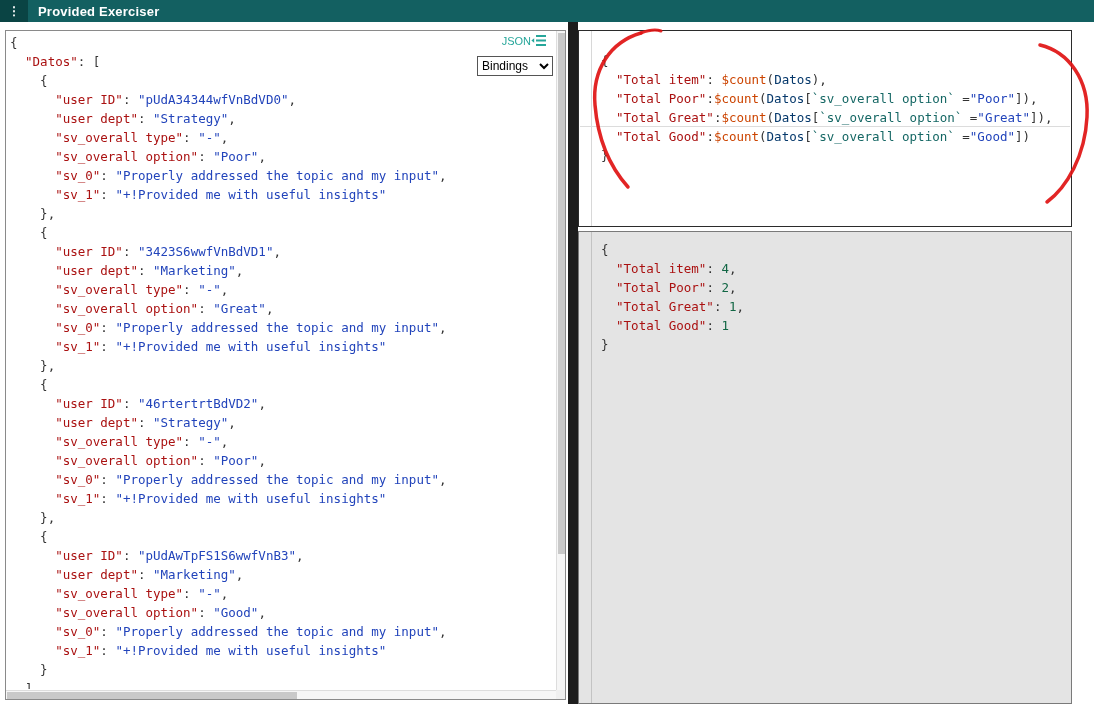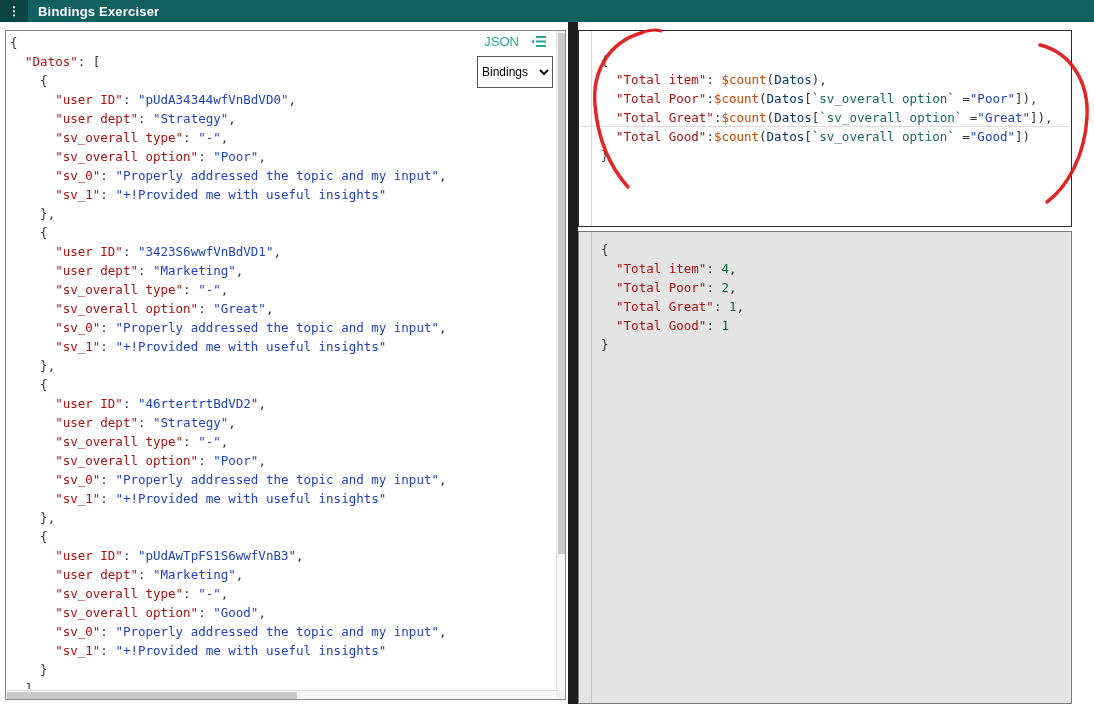--- a/index.html
+++ b/index.html
@@ -25,24 +25,24 @@
   .code{position:absolute;white-space:pre;font-family:"DejaVu Sans Mono",monospace;
         font-size:12.5px;line-height:19px;color:var(--pl);overflow:hidden;}
   .tk-pl{color:var(--pl);} .tk-key{color:var(--key);} .tk-str{color:var(--str);}
   .tk-num{color:var(--num);} .tk-fn{color:var(--fn);text-align:right;} .tk-var{color:var(--var);}
   .tk-name{color:var(--name);}
 
   
   .panel-left{position:absolute;left:5px;top:30px;width:561px;height:670px;background:#fff;
               border:1px solid #8a8a8a;box-sizing:border-box;}
   .panel-left .code{left:4px;top:2px;right:10px;bottom:10px;}
-  .json-label{position:absolute;top:3px;right:16px;display:flex;gap:12px;align-items:center;
-              color:var(--accent);font-size:13px;cursor:pointer;background:#fff;padding:0 2px;z-index:3;}
+  .json-label{position:absolute;top:3px;right:16px;display:flex;gap:0;align-items:center;
+              color:var(--accent);font-size:11px;cursor:pointer;background:#fff;padding:0 2px;z-index:3;}
   .bindings{position:absolute;top:25px;right:12px;z-index:3;}
-  .bindings select{font-size:12px;height:32px;border:1px solid #555;background:#fff;
+  .bindings select{font-size:12px;height:20px;border:1px solid #555;background:#fff;
                    font-family:"Liberation Sans",sans-serif;width:76px;}
   .vscroll{position:absolute;top:0;right:0;bottom:9px;width:9px;background:#f6f6f6;
            border-left:1px solid #ddd;box-sizing:border-box;z-index:2;}
   .vthumb{position:absolute;left:1px;top:2px;width:7px;height:79%;background:#c9c9c9;}
   .hscroll{position:absolute;left:0;right:9px;bottom:0;height:9px;background:#f6f6f6;
            border-top:1px solid #ddd;box-sizing:border-box;z-index:2;}
   .hthumb{position:absolute;left:1px;top:1px;height:7px;width:290px;background:#c9c9c9;}
   .scroll-corner{position:absolute;right:0;bottom:0;width:9px;height:9px;background:#efefef;z-index:2;}
 
   
@@ -63,21 +63,21 @@
 </style>
 </head>
 <body>
 
 <div id="page">
 
   <div class="header">
     <div class="logo">
       <span>⋮</span>
     </div>
-    <div class="title">Bindings Exerciser</div>
+    <div class="title">Provided Exerciser</div>
   </div>
 
   <div class="divider"></div>
 
   <div class="panel-left">
     <div class="code"><div><span class="tk-pl">{</span></div><div><span class="tk-pl">  </span><span class="tk-key">"Datos"</span><span class="tk-pl">: [</span></div><div><span class="tk-pl">    {</span></div><div><span class="tk-pl">      </span><span class="tk-key">"user ID"</span><span class="tk-pl">: </span><span class="tk-str">"pUdA34344wfVnBdVD0"</span><span class="tk-pl">,</span></div><div><span class="tk-pl">      </span><span class="tk-key">"user dept"</span><span class="tk-pl">: </span><span class="tk-str">"Strategy"</span><span class="tk-pl">,</span></div><div><span class="tk-pl">      </span><span class="tk-key">"sv_overall type"</span><span class="tk-pl">: </span><span class="tk-str">"-"</span><span class="tk-pl">,</span></div><div><span class="tk-pl">      </span><span class="tk-key">"sv_overall option"</span><span class="tk-pl">: </span><span class="tk-str">"Poor"</span><span class="tk-pl">,</span></div><div><span class="tk-pl">      </span><span class="tk-key">"sv_0"</span><span class="tk-pl">: </span><span class="tk-str">"Properly addressed the topic and my input"</span><span class="tk-pl">,</span></div><div><span class="tk-pl">      </span><span class="tk-key">"sv_1"</span><span class="tk-pl">: </span><span class="tk-str">"+!Provided me with useful insights"</span></div><div><span class="tk-pl">    },</span></div><div><span class="tk-pl">    {</span></div><div><span class="tk-pl">      </span><span class="tk-key">"user ID"</span><span class="tk-pl">: </span><span class="tk-str">"3423S6wwfVnBdVD1"</span><span class="tk-pl">,</span></div><div><span class="tk-pl">      </span><span class="tk-key">"user dept"</span><span class="tk-pl">: </span><span class="tk-str">"Marketing"</span><span class="tk-pl">,</span></div><div><span class="tk-pl">      </span><span class="tk-key">"sv_overall type"</span><span class="tk-pl">: </span><span class="tk-str">"-"</span><span class="tk-pl">,</span></div><div><span class="tk-pl">      </span><span class="tk-key">"sv_overall option"</span><span class="tk-pl">: </span><span class="tk-str">"Great"</span><span class="tk-pl">,</span></div><div><span class="tk-pl">      </span><span class="tk-key">"sv_0"</span><span class="tk-pl">: </span><span class="tk-str">"Properly addressed the topic and my input"</span><span class="tk-pl">,</span></div><div><span class="tk-pl">      </span><span class="tk-key">"sv_1"</span><span class="tk-pl">: </span><span class="tk-str">"+!Provided me with useful insights"</span></div><div><span class="tk-pl">    },</span></div><div><span class="tk-pl">    {</span></div><div><span class="tk-pl">      </span><span class="tk-key">"user ID"</span><span class="tk-pl">: </span><span class="tk-str">"46rtertrtBdVD2"</span><span class="tk-pl">,</span></div><div><span class="tk-pl">      </span><span class="tk-key">"user dept"</span><span class="tk-pl">: </span><span class="tk-str">"Strategy"</span><span class="tk-pl">,</span></div><div><span class="tk-pl">      </span><span class="tk-key">"sv_overall type"</span><span class="tk-pl">: </span><span class="tk-str">"-"</span><span class="tk-pl">,</span></div><div><span class="tk-pl">      </span><span class="tk-key">"sv_overall option"</span><span class="tk-pl">: </span><span class="tk-str">"Poor"</span><span class="tk-pl">,</span></div><div><span class="tk-pl">      </span><span class="tk-key">"sv_0"</span><span class="tk-pl">: </span><span class="tk-str">"Properly addressed the topic and my input"</span><span class="tk-pl">,</span></div><div><span class="tk-pl">      </span><span class="tk-key">"sv_1"</span><span class="tk-pl">: </span><span class="tk-str">"+!Provided me with useful insights"</span></div><div><span class="tk-pl">    },</span></div><div><span class="tk-pl">    {</span></div><div><span class="tk-pl">      </span><span class="tk-key">"user ID"</span><span class="tk-pl">: </span><span class="tk-str">"pUdAwTpFS1S6wwfVnB3"</span><span class="tk-pl">,</span></div><div><span class="tk-pl">      </span><span class="tk-key">"user dept"</span><span class="tk-pl">: </span><span class="tk-str">"Marketing"</span><span class="tk-pl">,</span></div><div><span class="tk-pl">      </span><span class="tk-key">"sv_overall type"</span><span class="tk-pl">: </span><span class="tk-str">"-"</span><span class="tk-pl">,</span></div><div><span class="tk-pl">      </span><span class="tk-key">"sv_overall option"</span><span class="tk-pl">: </span><span class="tk-str">"Good"</span><span class="tk-pl">,</span></div><div><span class="tk-pl">      </span><span class="tk-key">"sv_0"</span><span class="tk-pl">: </span><span class="tk-str">"Properly addressed the topic and my input"</span><span class="tk-pl">,</span></div><div><span class="tk-pl">      </span><span class="tk-key">"sv_1"</span><span class="tk-pl">: </span><span class="tk-str">"+!Provided me with useful insights"</span></div><div><span class="tk-pl">    }</span></div><div><span class="tk-pl">  ]</span></div></div>
 
     <div class="json-label">
       <span>JSON</span>
       <span style="display:flex;">

